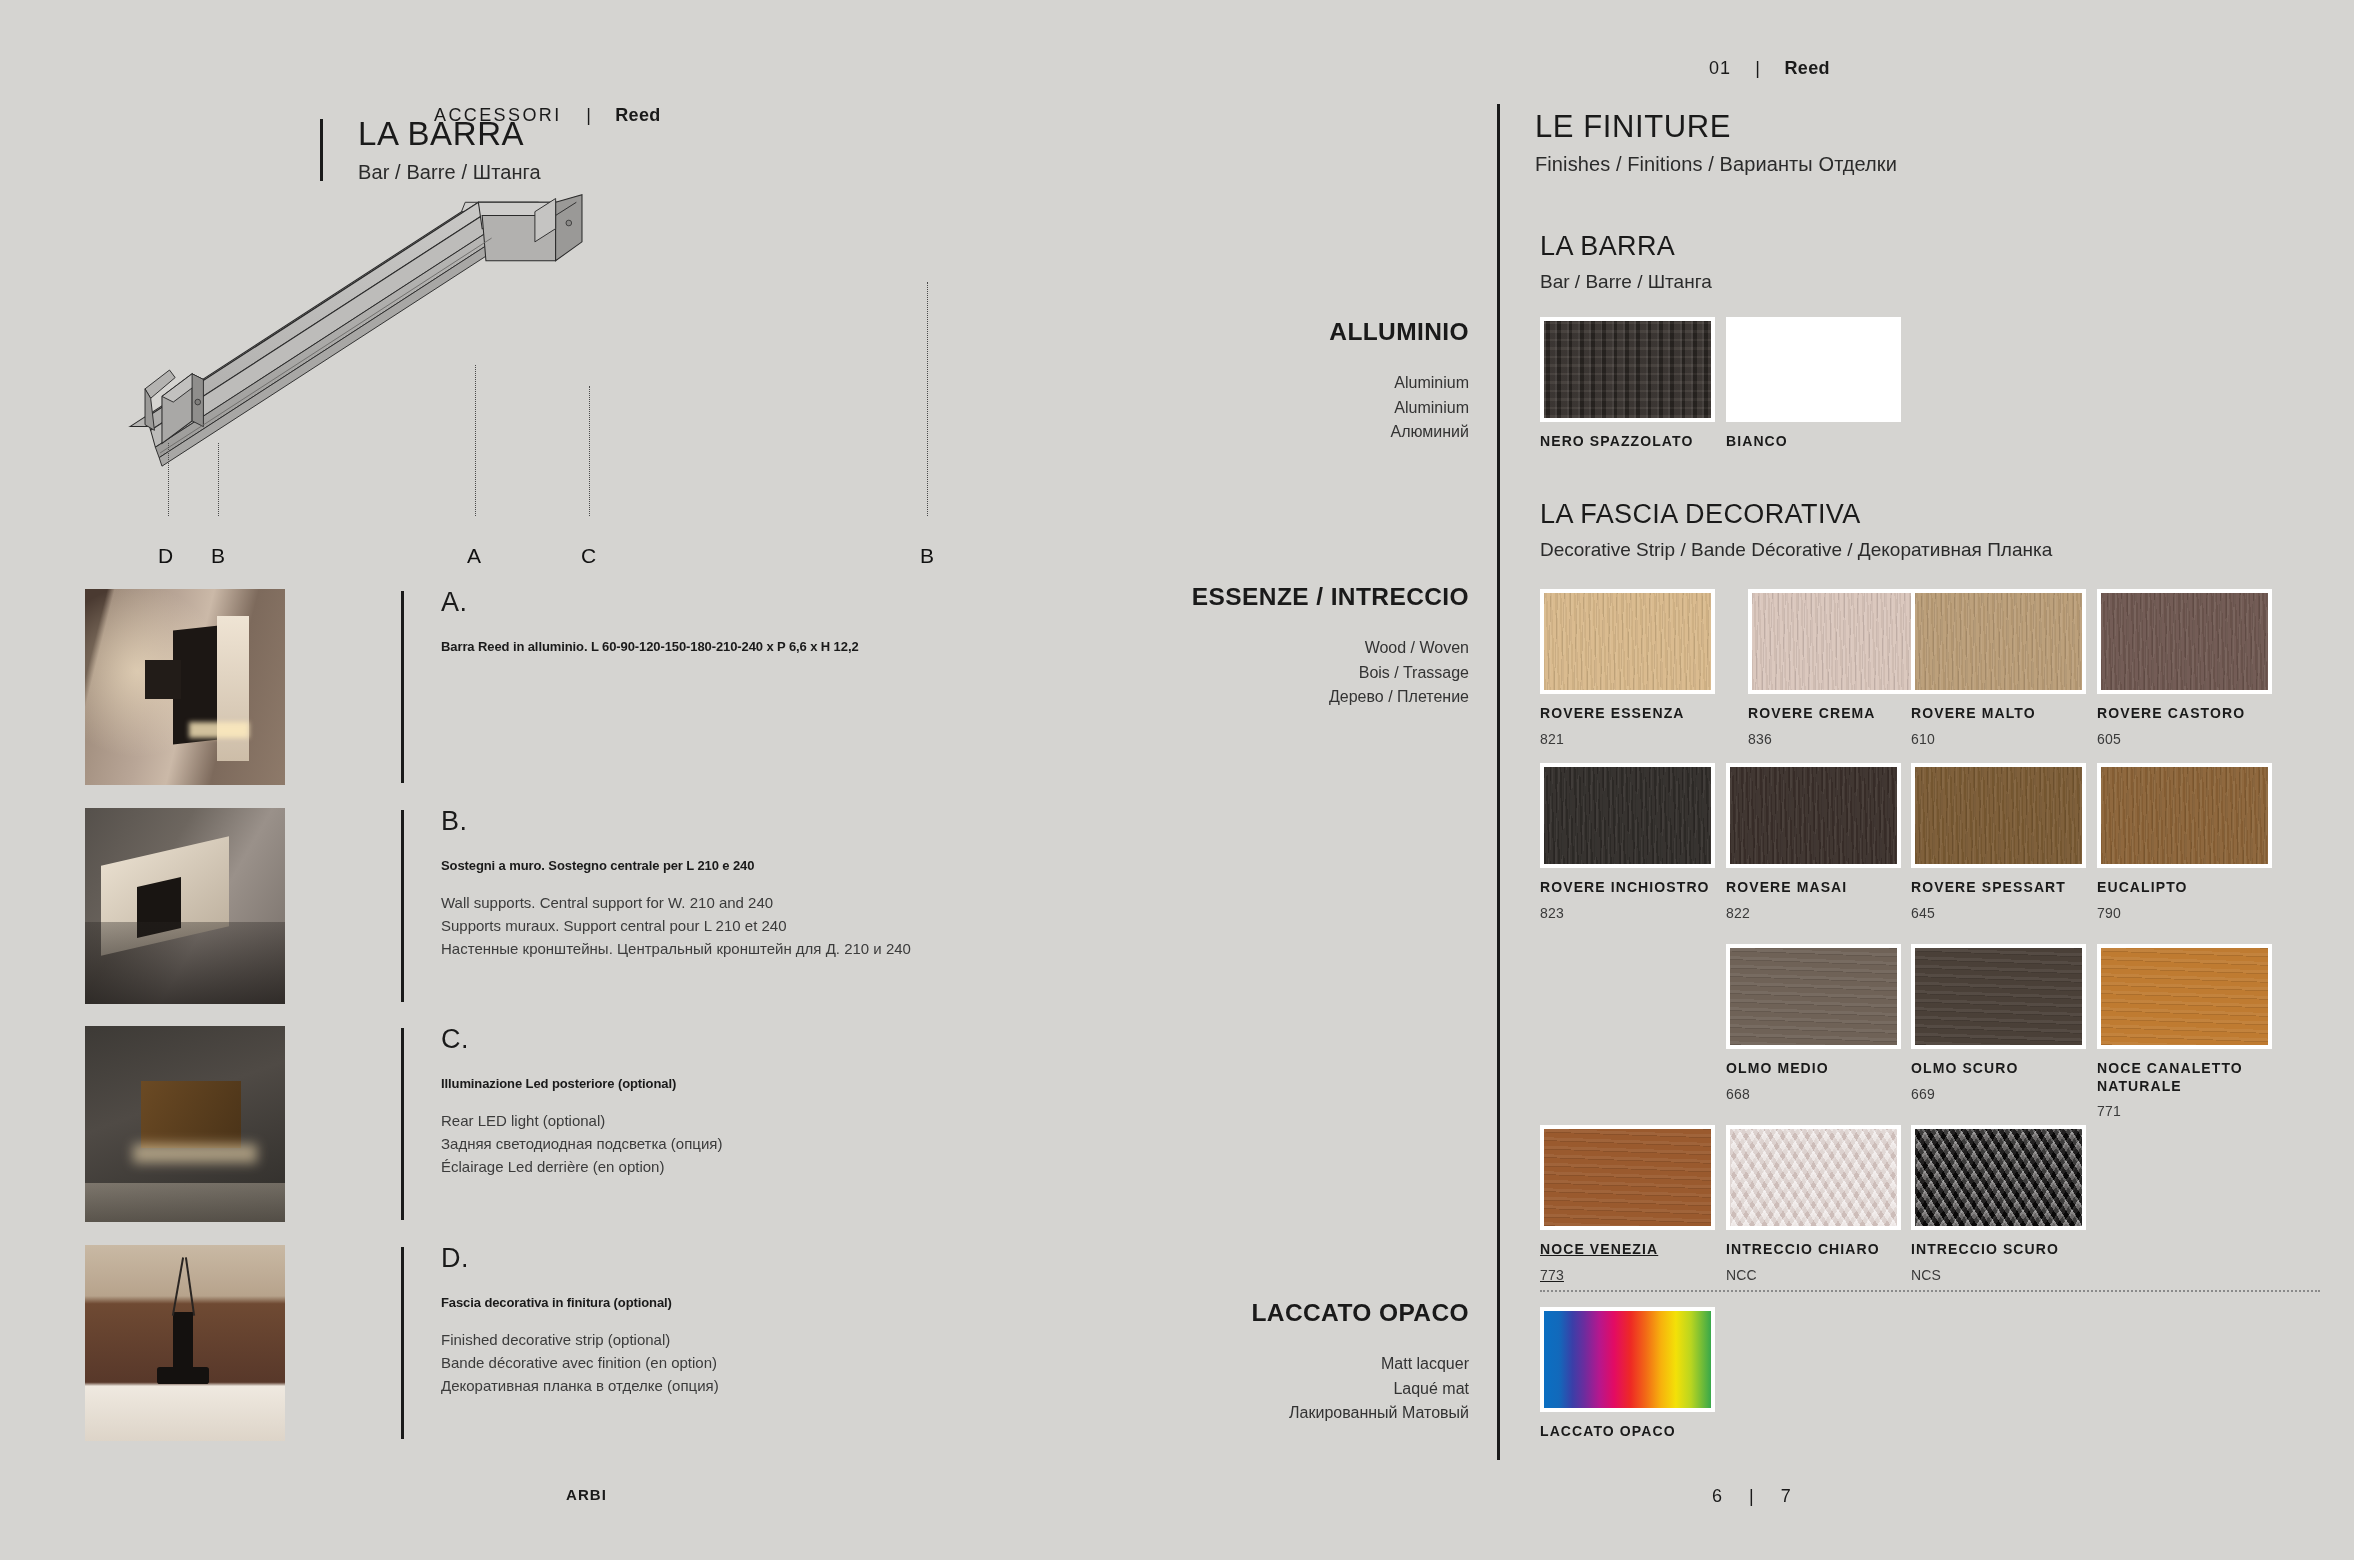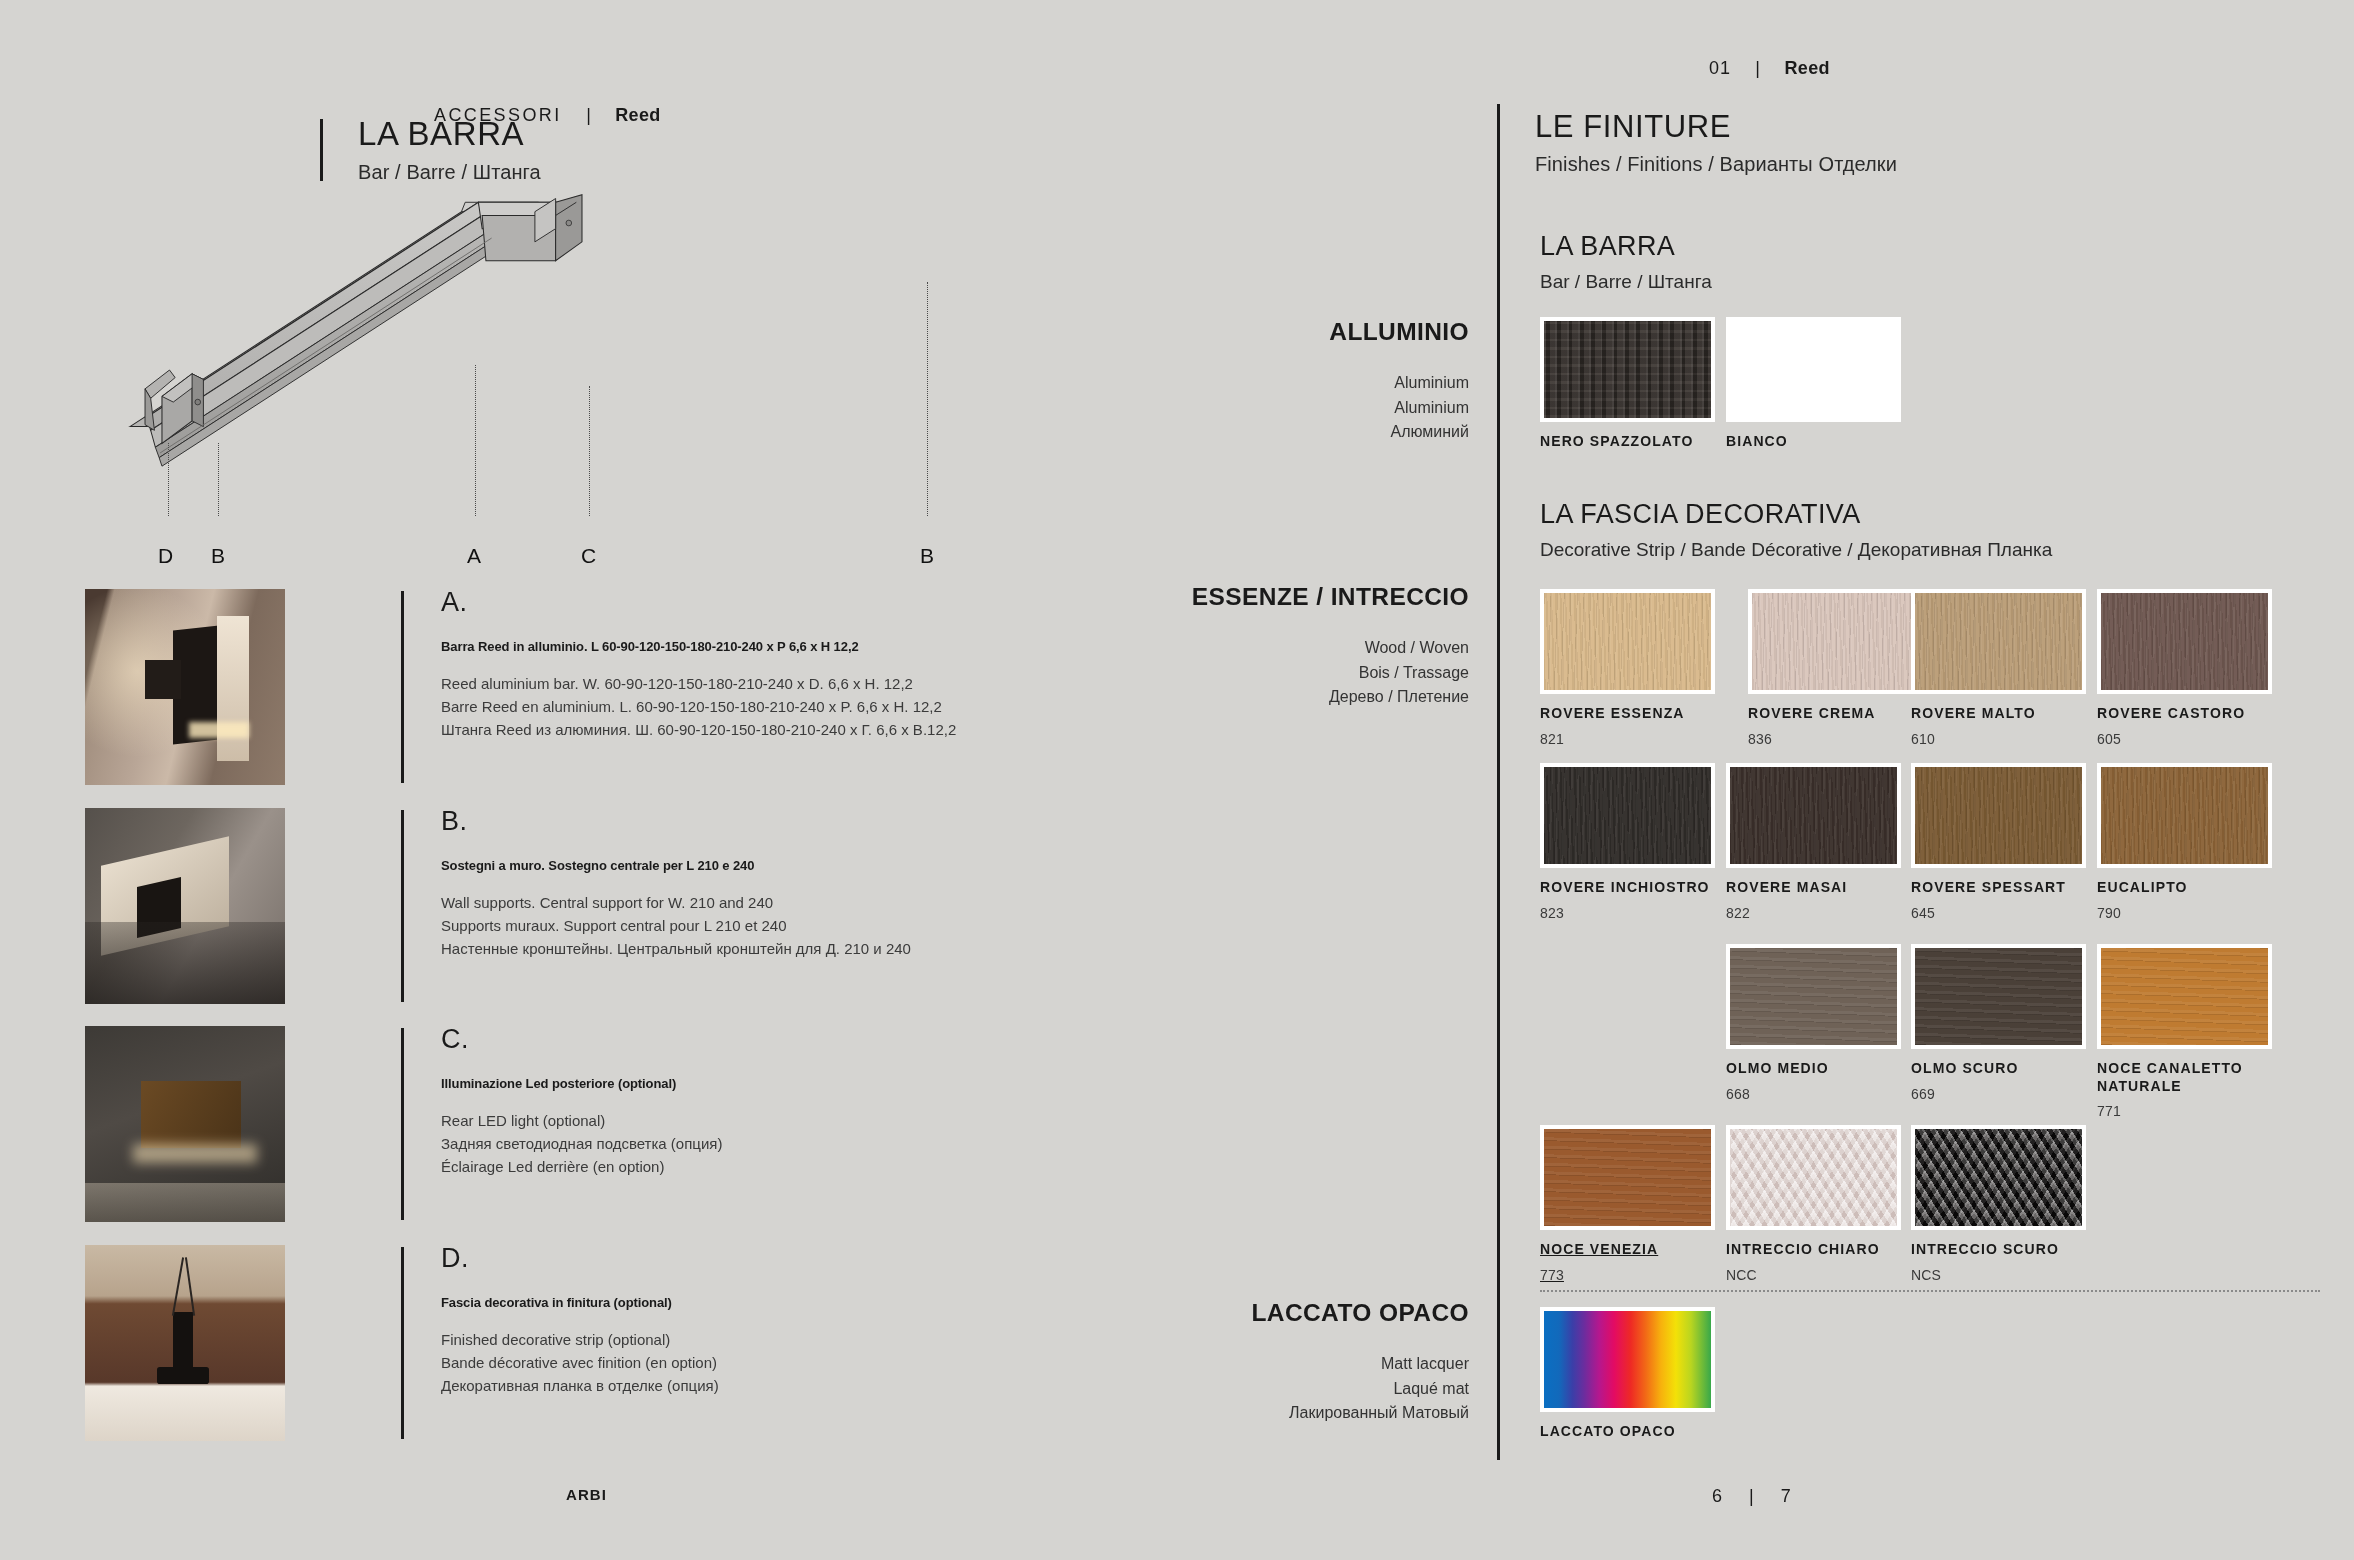--- a/index.html
+++ b/index.html
@@ -215,25 +215,20 @@
            linear-gradient(104deg,#4a3a31 0%,#4a3a31 9%,#a08d7d 12%,#b9a697 38%,#cbb9a8 52%,#7d6a5c 70%,#8e7a6a 100%);">
       <div style="position:absolute;left:44%;top:20%;width:23%;height:58%;background:#1c1714;transform:skewY(-6deg);"></div>
       <div style="position:absolute;left:30%;top:36%;width:18%;height:20%;background:#221c18;"></div>
       <div style="position:absolute;left:66%;top:14%;width:16%;height:74%;background:linear-gradient(180deg,#efe4d4,#cdbda8);"></div>
       <div style="position:absolute;left:52%;top:68%;width:30%;height:8%;background:rgba(255,236,190,.8);filter:blur(2.8px);"></div>
     </div>
     <div class="divider"></div>
     <div class="body">
       <div class="letter">A.</div>
       <div class="head">Barra Reed in alluminio. L 60-90-120-150-180-210-240 x P 6,6 x H 12,2</div>
-      <div class="subs">
-        <div>Reed aluminium bar. W. 60-90-120-150-180-210-240 x D. 6,6 x H. 12,2</div>
-        <div>Barre Reed en aluminium. L. 60-90-120-150-180-210-240 x P. 6,6 x H. 12,2</div>
-        <div>Штанга Reed из алюминия. Ш. 60-90-120-150-180-210-240 x Г. 6,6 x В.12,2</div>
-      </div>
     </div>
   </div>
 
   <div class="item" style="top:808px;">
     <div class="thumb" style="background:linear-gradient(120deg,#55504b 0%,#6d665f 35%,#9a918a 60%,#746c66 100%);">
       <div style="position:absolute;left:8%;top:22%;width:64%;height:46%;background:linear-gradient(150deg,#e7ddcd,#bfb2a0);transform:skewY(-13deg);"></div>
       <div style="position:absolute;left:26%;top:38%;width:22%;height:26%;background:#191512;transform:skewY(-13deg);"></div>
       <div style="position:absolute;left:0;top:58%;width:100%;height:42%;background:linear-gradient(180deg,rgba(40,36,33,.35),rgba(25,22,20,.75));"></div>
     </div>
     <div class="divider"></div>

